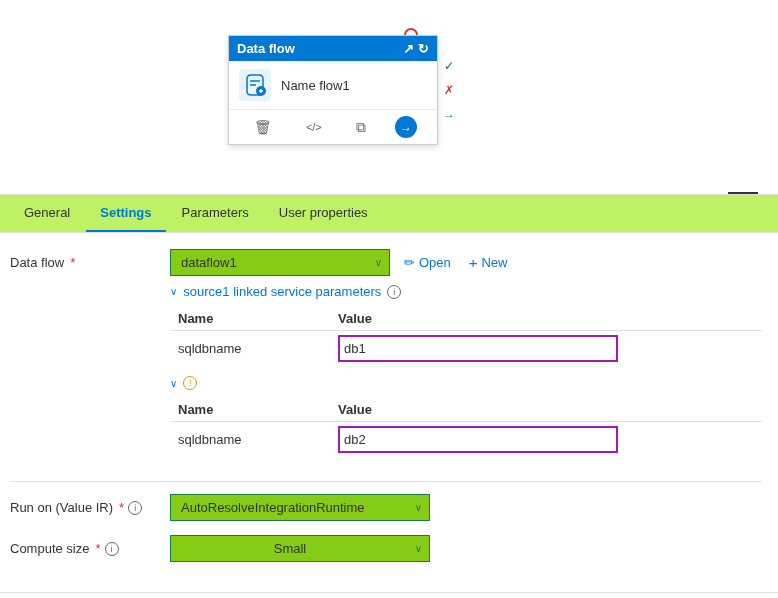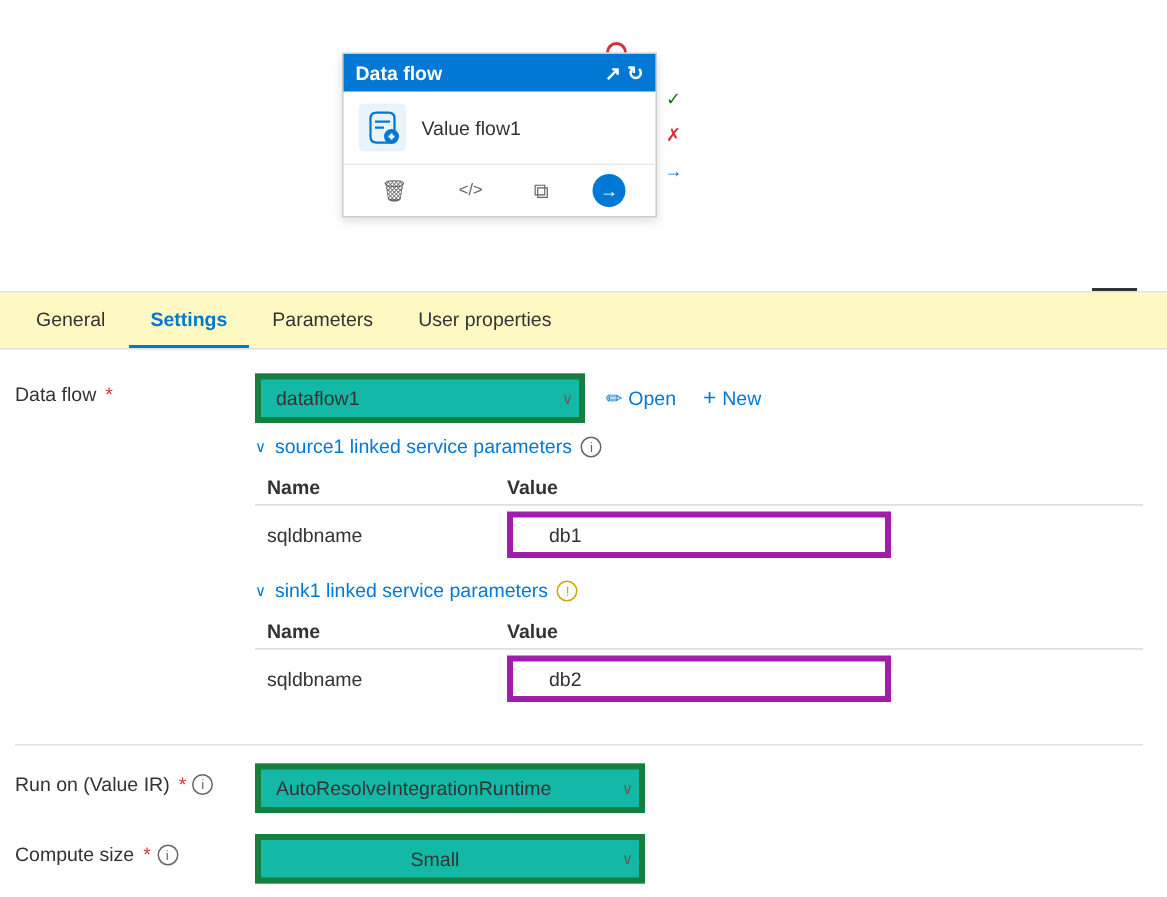--- a/index.html
+++ b/index.html
@@ -121,21 +121,21 @@
       height: 2px;
       background: #333;
     }
 
     
     .tabs-bar {
       display: flex;
       align-items: center;
       border-bottom: 1px solid #e0e0e0;
       padding: 0 10px;
-      background: #fef9c3;
+      background: #bef264;
     }
     .tab {
       padding: 10px 14px;
       font-size: 13px;
       cursor: pointer;
       color: #333;
       border-bottom: 2px solid transparent;
       margin-right: 2px;
     }
     .tab.active {
@@ -181,22 +181,22 @@
     }
 
     
     .select-wrap {
       position: relative;
       display: inline-flex;
       align-items: center;
     }
     .select-box {
       appearance: none;
-      border: 4px solid #15803d;
-      background: #14b8a6;
+      border: 1px solid #15803d;
+      background: #84cc16;
       padding: 5px 30px 5px 10px;
       font-size: 13px;
       color: #333;
       cursor: pointer;
       outline: none;
       min-width: 220px;
     }
     .select-arrow {
       position: absolute;
       right: 8px;
@@ -252,24 +252,24 @@
       margin-left: 34px;
     }
     .params-table td {
       padding: 4px 8px;
       font-size: 13px;
       vertical-align: middle;
     }
     .params-table .name-col { width: 160px; color: #333; }
     .params-table .value-col { }
     .value-input {
-      border: 4px solid #a21caf;
-      padding: 4px 24px;
-      font-size: 13px;
-      width: 256px;
+      border: 2px solid #a21caf;
+      padding: 4px 4px;
+      font-size: 13px;
+      width: 280px;
       outline: none;
       color: #333;
     }
 
     
     .advanced-row {
       display: flex;
       align-items: center;
       gap: 6px;
       padding: 8px 10px;
@@ -306,21 +306,21 @@
     <div class="df-node-body">
 
       <svg class="df-icon" viewBox="0 0 32 32" xmlns="http://www.w3.org/2000/svg">
         <rect width="32" height="32" rx="4" fill="#e8f3fb"></rect>
         <path d="M8 10 Q8 6 12 6 L20 6 Q24 6 24 10 L24 22 Q24 26 20 26 L12 26 Q8 26 8 22 Z" fill="none" stroke="#0078d4" stroke-width="1.5"></path>
         <path d="M11 12 L21 12" stroke="#0078d4" stroke-width="1.5"></path>
         <path d="M11 16 L17 16" stroke="#0078d4" stroke-width="1.5"></path>
         <circle cx="22" cy="22" r="5" fill="#0078d4"></circle>
         <path d="M20 22 L24 22 M22 20 L22 24" stroke="#fff" stroke-width="1.5"></path>
       </svg>
-      <span style="font-size:13px;color:#333;">Value flow1</span>
+      <span style="font-size:13px;color:#333;">Name flow1</span>
     </div>
     <div class="df-node-actions">
       <span class="df-action-btn">🗑</span>
       <span class="df-action-btn" style="font-size:11px;">&lt;/&gt;</span>
       <span class="df-action-btn">⧉</span>
       <span class="df-action-btn blue">→</span>
     </div>
   </div>
 
   <div class="side-buttons">
@@ -385,21 +385,20 @@
                 <input type="text" class="value-input" value="db1" style="">
               </td>
             </tr>
           </tbody>
         </table>
       </div>
 
       <div class="linked-section">
         <div class="section-header">
           <span class="chevron">∨</span>
-          <span>sink1 linked service parameters</span>
           <span class="info-icon" style="border-color:#c7a800;color:#c7a800;">!</span>
         </div>
         <table class="params-table">
           <thead>
             <tr>
               <th class="name-col">Name</th>
               <th class="value-col">Value</th>
             </tr>
           </thead>
           <tbody>

